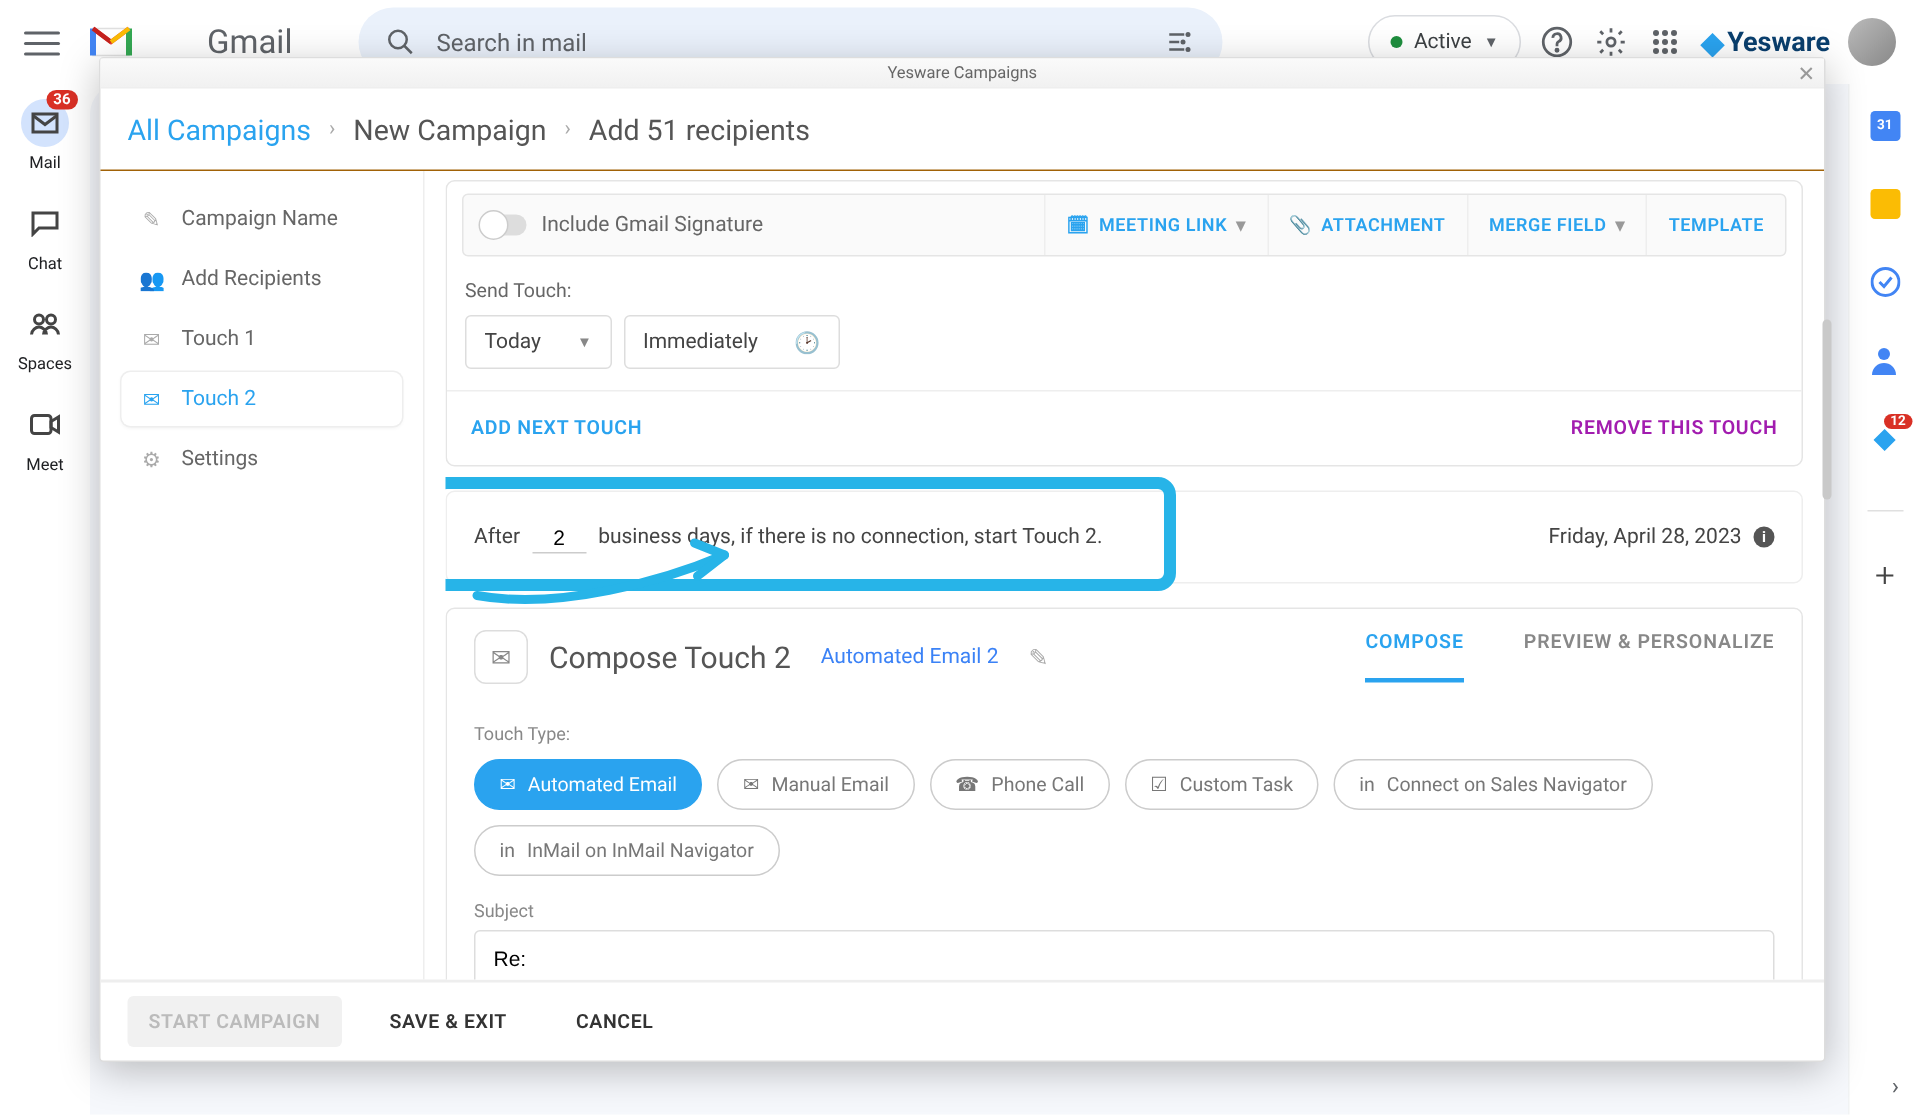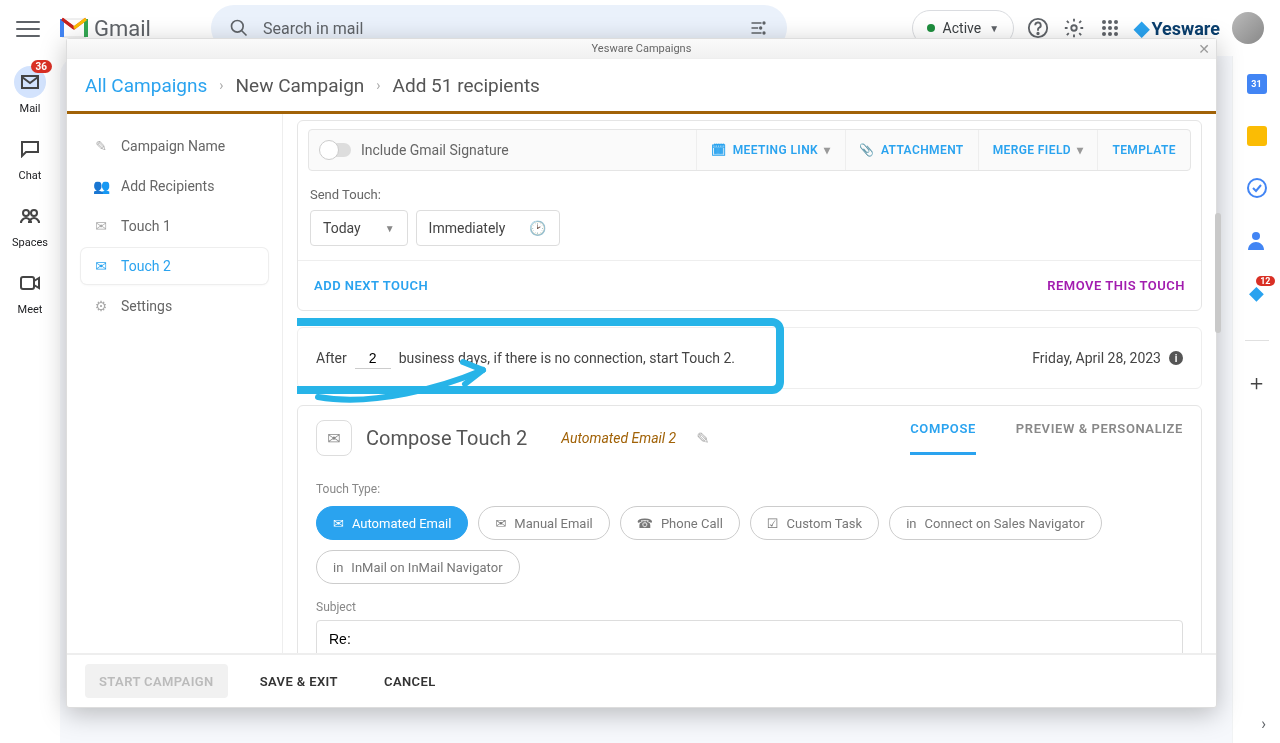--- a/index.html
+++ b/index.html
@@ -4,21 +4,21 @@
 <style>
   * { box-sizing: border-box; margin: 0; padding: 0; }
   html, body { width: 1280px; height: 743px; overflow: hidden; font-family: "Google Sans", Roboto, Arial, sans-serif; background: #fff; color: #202124; }
   
   .gm-top {
     position: absolute; left: 0; top: 0; right: 0; height: 56px;
     background: #fff; display: flex; align-items: center; padding: 0 16px; z-index: 1;
   }
   .gm-menu { width: 24px; height: 24px; margin-right: 20px; cursor:pointer; }
   .gm-line { height: 2px; background: #5f6368; border-radius: 2px; margin: 5px 0; }
-  .gm-logo { display:flex; align-items:center; font-size: 22px; color:#5f6368; font-weight: 400; margin-right: 60px;}
+  .gm-logo { display:flex; align-items:center; font-size: 22px; color:#5f6368; font-weight: 400; margin-right: 44px; gap: 44px;}
   .gm-logo svg { margin-right: 6px; }
   .gm-search {
     flex: 0 0 576px; height: 46px; background: #eaf1fb; border-radius: 24px;
     display:flex; align-items:center; padding: 0 18px; color:#5f6368; font-size:16px;
   }
   .gm-search .ph { flex:1; margin-left: 14px; }
   .gm-right { margin-left: auto; display:flex; align-items:center; gap: 12px; }
   .status-chip {
     border:1px solid #dadce0; border-radius: 18px; height: 36px; padding: 0 14px;
     display:flex; align-items:center; gap:8px; color:#3c4043; font-size:14px; cursor:pointer;justify-content:space-between;
@@ -55,21 +55,21 @@
   }
 
   
   .modal {
     position:absolute; left:66px; top:38px; width:1151px; height:670px;
     background:#fff; border:1px solid #ddd; box-shadow: 0 6px 26px rgba(0,0,0,.25);
     display:flex; flex-direction:column; z-index:5; border-radius:3px;
   }
   .m-titlebar { height:20px; border-bottom:1px solid #eee; font-size:11px; color:#666; display:flex; align-items:center; justify-content:center; position:relative; background:linear-gradient(#fafafa,#f1f1f1);}
   .m-close { position:absolute; right:6px; top:2px; color:#999; font-size:14px; cursor:pointer;}
-  .m-crumbs { height:55px; display:flex; align-items:center; gap:12px; padding:0 18px; border-bottom:3px solid #a16207; font-size:19px;}
+  .m-crumbs { height:55px; display:flex; align-items:center; gap:12px; padding:0 18px; border-bottom:1px solid #a16207; font-size:19px;}
   .m-crumbs a { color:#2aa3ef; text-decoration:none; cursor:pointer;}
   .chev { color:#aaa; font-size:14px; }
   .m-body { flex:1; display:flex; min-height:0; }
   .m-left { width:216px; border-right:1px solid #eee; padding:14px 14px; }
   .m-nav { list-style:none; display:flex; flex-direction:column; gap:4px;}
   .m-nav li { display:flex; align-items:center; gap:12px; height:36px; padding:0 12px; border-radius:6px; color:#666; font-size:14px; cursor:pointer;}
   .m-nav li.active { background:#fff; box-shadow:0 0 0 1px #eee, 0 1px 3px rgba(0,0,0,.06); color:#2aa3ef; }
   .m-nav .ic { width:16px; text-align:center; color:#aaa;}
   .m-nav li.active .ic { color:#2aa3ef; }
 
@@ -105,21 +105,21 @@
   .delay-text { font-size:14px; color:#444; display:flex; align-items:center; gap:8px;}
   .num-input { width:36px; border:none; border-bottom:1px solid #ccc; text-align:center; font-size:14px; padding:2px 0; outline:none;}
   .date-side { display:flex; align-items:center; gap:8px; color:#444; font-size:14px;}
   .info-dot { width:14px; height:14px; border-radius:50%; background:#555; color:#fff; font-size:10px; display:flex; align-items:center; justify-content:center; font-weight:700;}
 
   
   .compose { margin-top:16px; }
   .compose-head { display:flex; align-items:center; padding: 14px 18px; gap:14px; border-bottom:2px solid transparent;}
   .compose-ic { width:36px; height:36px; border:1px solid #ddd; border-radius:8px; display:flex; align-items:center; justify-content:center; color:#888;}
   .compose-title { font-size:20px; color:#555;}
-  .compose-sub { color:#a16207; font-style:italic; font-size:14px; margin-left:20px;}
+  .compose-sub { color:#3b82f6; font-size:14px; margin-left:6px;}
   .pencil { color:#aaa; margin-left:6px; cursor:pointer;}
   .compose-tabs { margin-left:auto; display:flex; gap:40px; font-size:13px; letter-spacing:.6px; font-weight:600;}
   .ctab { color:#888; padding-bottom:16px; cursor:pointer;}
   .ctab.active { color:#2aa3ef; border-bottom:3px solid #2aa3ef; }
   .inner-pad { padding: 10px 18px 18px 18px;}
   .ttype-label { font-size:12px; color:#888; margin-bottom:10px;}
   .pills { display:flex; gap:10px; flex-wrap:wrap;}
   .pill { border:1px solid #ccc; color:#777; border-radius:20px; height:34px; padding:0 16px; display:flex; align-items:center; gap:8px; font-size:13px; cursor:pointer;}
   .pill.active { background:#2aa3ef; color:#fff; border-color:#2aa3ef;}
   .subj { margin-top:16px;}

